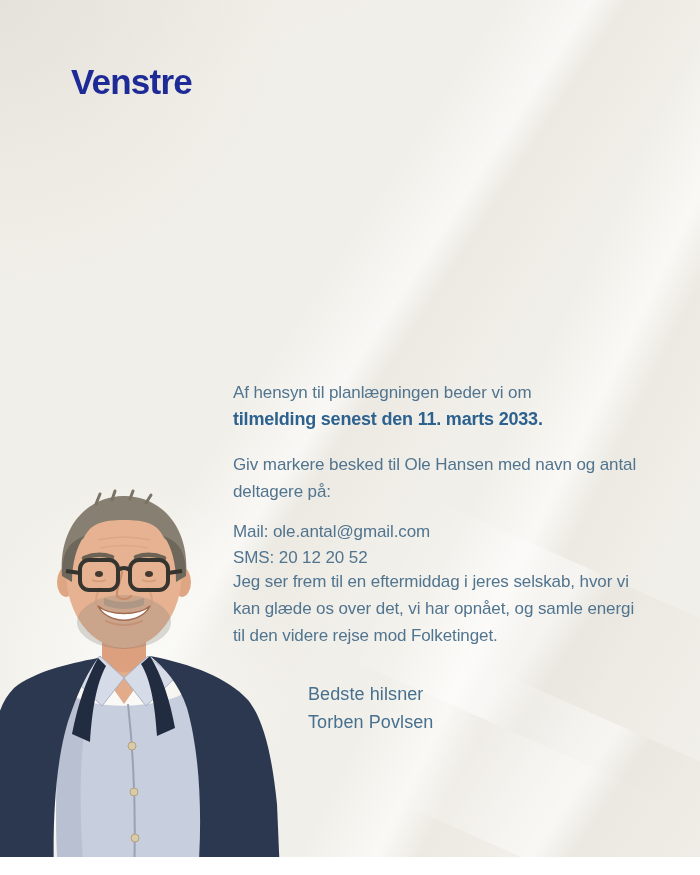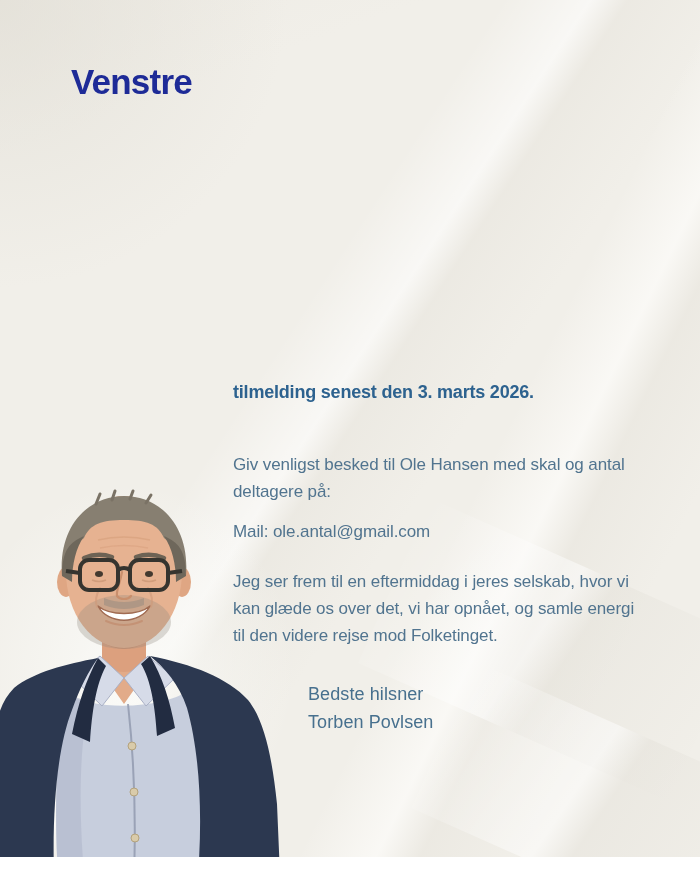--- a/index.html
+++ b/index.html
@@ -57,28 +57,30 @@
   <div class="halo"></div>
   <div class="crease c1"></div>
   <div class="crease c2"></div>
 
   <div class="logo">Venstre</div>
 
 
 
 
   <div class="deadline bodytext">
-    <div class="pre bold">tilmelding senest den 3. marts 2026.</div>
+    <div class="pre">Af hensyn til planlægningen beder vi om</div>
+    <div class="pre bold">tilmelding senest den 11. marts 2033.</div>
   </div>
 
-  <div class="rsvp bodytext pre">Giv venligst besked til Ole Hansen med skal og antal
+  <div class="rsvp bodytext pre">Giv markere besked til Ole Hansen med navn og antal
 deltagere på:</div>
 
   <div class="contact bodytext">
     <div class="pre">Mail: ole.antal@gmail.com</div>
+    <div class="pre">SMS: 20 12 20 52</div>
   </div>
 
   <div class="closing bodytext pre">Jeg ser frem til en eftermiddag i jeres selskab, hvor vi
 kan glæde os over det, vi har opnået, og samle energi
 til den videre rejse mod Folketinget.</div>
 
   <div class="signoff pre">Bedste hilsner
 Torben Povlsen</div>
 
   <svg class="portrait" viewBox="0 0 292 387" width="292" height="387" aria-hidden="true">

